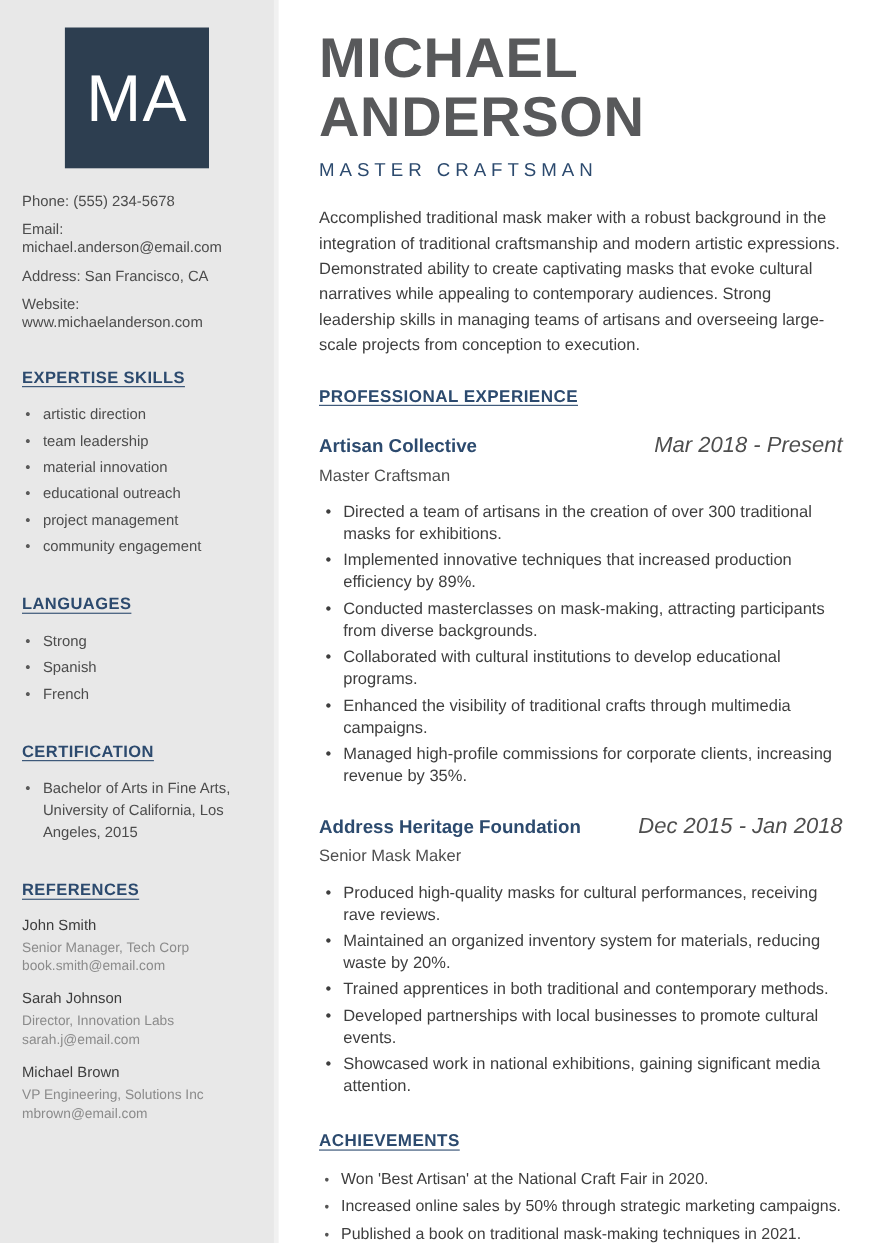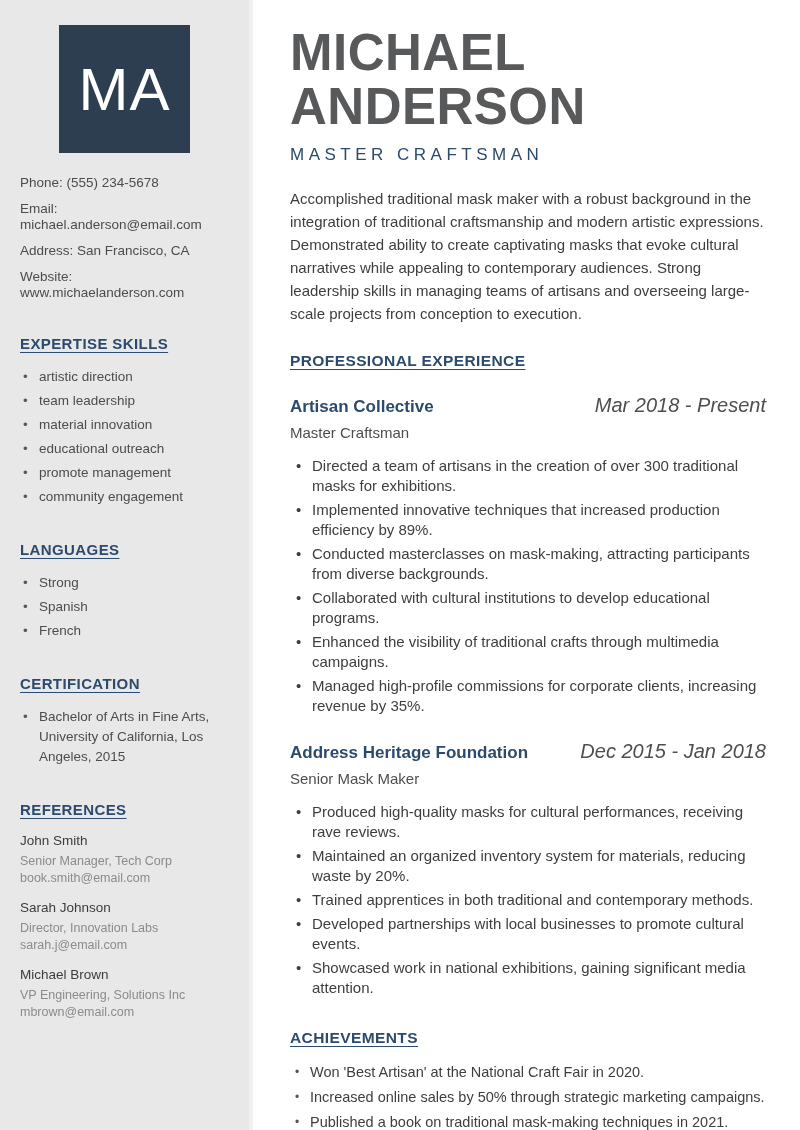--- a/index.html
+++ b/index.html
@@ -138,21 +138,21 @@
       <ul class="side-list">
 
           <li>artistic direction</li>
 
           <li>team leadership</li>
 
           <li>material innovation</li>
 
           <li>educational outreach</li>
 
-          <li>promote management</li>
+          <li>project management</li>
 
           <li>community engagement</li>
         </ul>
     </section>
 
     <section>
       <h2 class="side-heading">LANGUAGES</h2>
       <ul class="side-list">
 
           <li>Strong</li>

